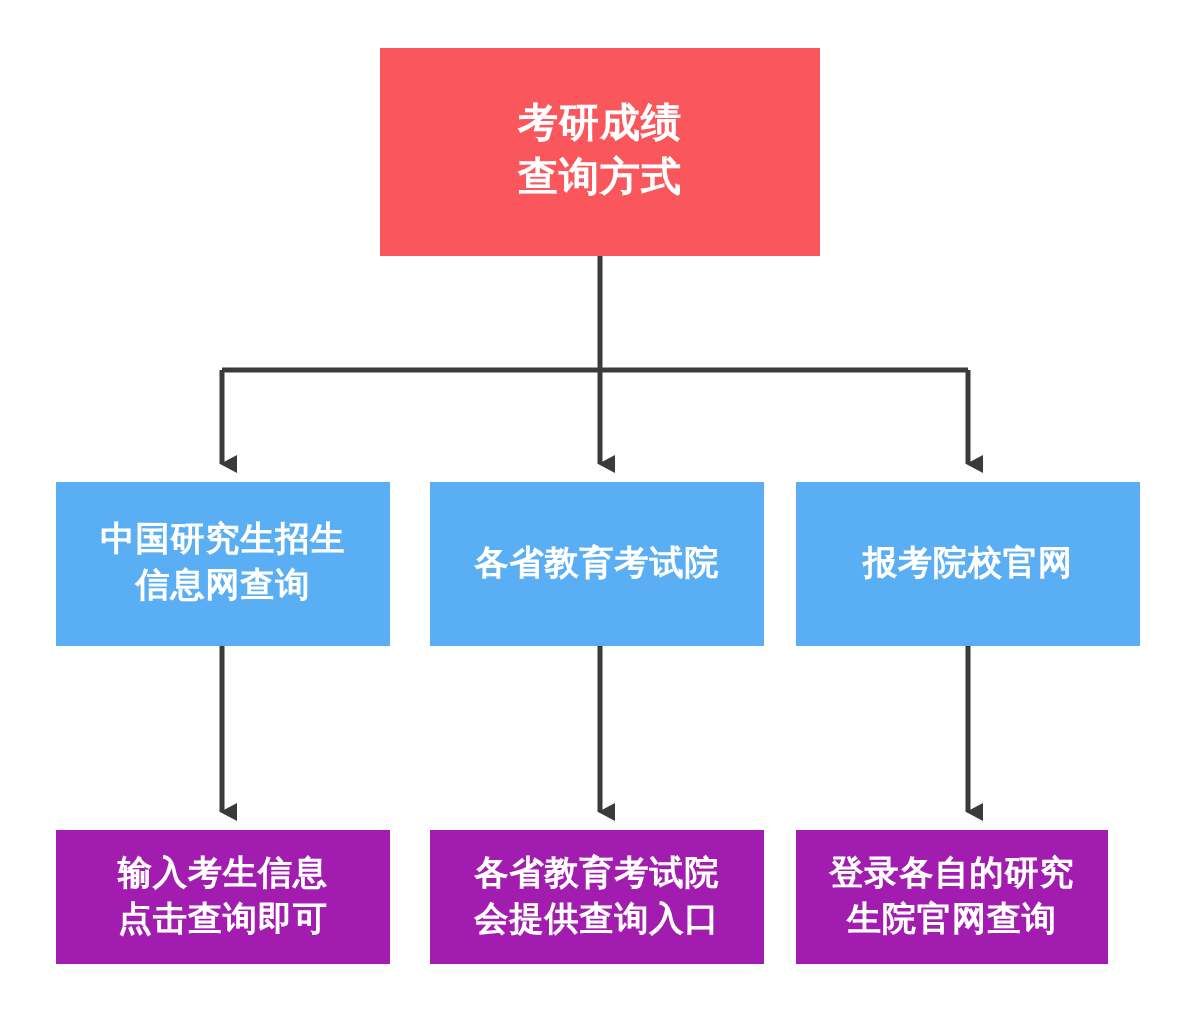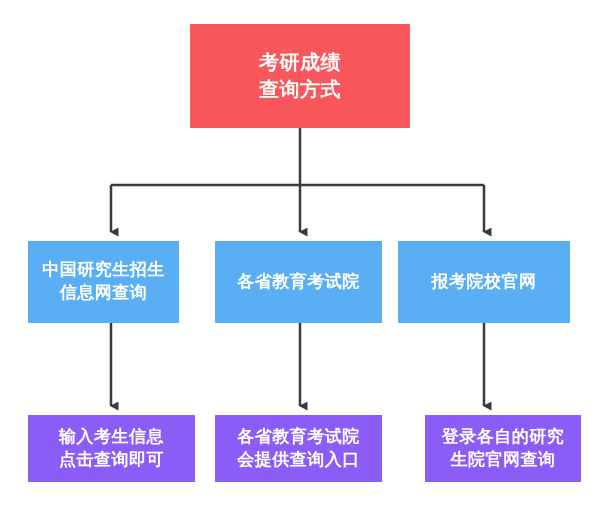--- a/index.html
+++ b/index.html
@@ -41,33 +41,33 @@
     height: 104px;
     background: #f9575c;
     font-size: 20px;
   }
   .node-mid {
     top: 241px;
     height: 82px;
     background: #5aaff4;
     font-size: 17px;
   }
-  .mid-0 { left: 28px;  width: 151px; }
+  .mid-0 { left: 28px;  width: 167px; }
   .mid-1 { left: 215px; width: 167px; }
   .mid-2 { left: 398px; width: 172px; }
 
   .node-leaf {
     top: 415px;
     height: 67px;
-    background: #8b5cf6;
+    background: #a21caf;
     font-size: 17px;
   }
   .leaf-0 { left: 28px;  width: 167px; }
   .leaf-1 { left: 215px; width: 167px; }
-  .leaf-2 { left: 398px; width: 156px; margin-left: 27px; }
+  .leaf-2 { left: 398px; width: 156px; }
 
   svg.connectors {
     position: absolute;
     left: 0;
     top: 0;
     width: 600px;
     height: 507px;
     pointer-events: none;
   }
 </style>

